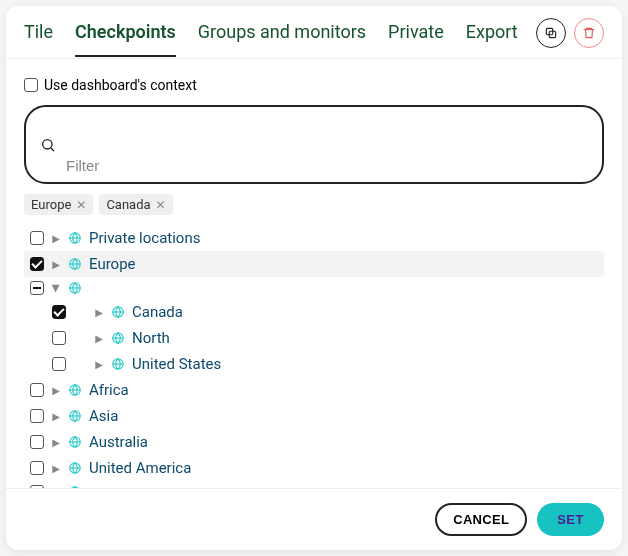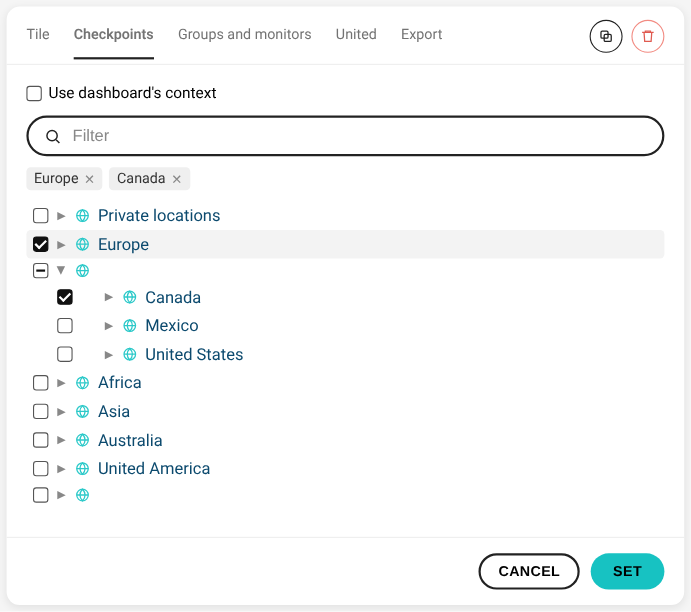--- a/index.html
+++ b/index.html
@@ -1,62 +1,62 @@
 <!DOCTYPE html>
 <html><head>
 <meta charset="utf-8">
 <style>
 * { box-sizing: border-box; margin: 0; padding: 0; }
 body { font-family: -apple-system, BlinkMacSystemFont, "Segoe UI", Roboto, sans-serif; background: #f5f5f5; width: 628px; height: 556px; overflow: hidden; }
 .panel { background: #fff; border-radius: 12px; box-shadow: 0 2px 8px rgba(0,0,0,0.08); margin: 6px; width: 616px; height: 544px; display: flex; flex-direction: column; }
 .tabs-row { display: flex; align-items: center; padding: 12px 18px 0 18px; border-bottom: 1px solid #eee; }
 .tabs { display: flex; gap: 22px; flex: 1; }
-.tab { font-size: 13px; color: #737373; padding-bottom: 14px; cursor: pointer; position: relative; }
+.tab { font-size: 18px; color: #14532d; padding-bottom: 14px; cursor: pointer; position: relative; }
 .tab.active { font-weight: 600; }
 .tab.active::after { content: ""; position: absolute; left: 0; right: 0; bottom: -1px; height: 2px; background: #222; }
 .icon-buttons { display: flex; gap: 8px; padding-bottom: 10px; }
 .round-btn { width: 30px; height: 30px; border-radius: 50%; border: 1.5px solid #222; background: #fff; display: flex; align-items: center; justify-content: center; cursor: pointer; }
 .round-btn.danger { border-color: #f28b82; }
 .body { padding: 18px 18px 10px 18px; flex: 1; overflow: auto; }
 .ctx-row { display: flex; align-items: center; gap: 6px; font-size: 14px; margin-bottom: 12px; }
 .ctx-chk { width: 14px; height: 14px; border: 1.5px solid #555; border-radius: 3px; cursor: pointer; }
 .filter-wrap { border: 2px solid #222; border-radius: 22px; display: flex; align-items: center; padding: 8px 14px; gap: 10px; margin-bottom: 10px; }
-.filter-input { border: none; outline: none; font-size: 15px; flex: 1; color: #000000; }
+.filter-input { border: none; outline: none; font-size: 15px; flex: 1; color: #000000; margin-top: 42px; }
 .filter-input::placeholder { color: #888; }
 .chips { display: flex; gap: 6px; margin-bottom: 10px; }
 .chip { background: #efefef; border-radius: 4px; padding: 3px 7px; font-size: 13px; color: #333; display: flex; align-items: center; gap: 5px; cursor: default; }
 .chip-x { color: #888; cursor: pointer; font-size: 12px; }
 .tree { list-style: none; }
 .tree-row { display: flex; align-items: center; gap: 7px; padding: 4px 6px; font-size: 15px; }
 .tree-row.selected { background: #f3f3f3; border-radius: 4px; }
 .indent-1 { padding-left: 6px; }
 .indent-2 { padding-left: 28px; }
 .cbox { width: 14px; height: 14px; border: 1.5px solid #555; border-radius: 3px; background: #fff; display: flex; align-items: center; justify-content: center; cursor: pointer; flex-shrink: 0; }
 .cbox.checked { background: #111; border-color: #111; }
 .cbox.checked::after { content: ""; width: 4px; height: 8px; border: solid #fff; border-width: 0 2px 2px 0; transform: rotate(45deg); margin-top: -2px; }
 .cbox.indet::after { content: ""; width: 8px; height: 2px; background: #111; }
 .caret { color: #888; font-size: 10px; cursor: pointer; width: 10px; text-align: center; flex-shrink: 0; }
 .caret.down { transform: rotate(90deg); }
 .globe { width: 14px; height: 14px; flex-shrink: 0; }
 .label { color: #0c4a6e; }
 .footer { border-top: 1px solid #eee; padding: 14px 18px; display: flex; justify-content: flex-end; gap: 10px; }
 .btn-cancel { border: 2px solid #222; background: #fff; border-radius: 20px; padding: 7px 16px; font-size: 13px; font-weight: 700; letter-spacing: 0.3px; cursor: pointer; }
-.btn-set { border: none; background: #17c2c2; color: #000000; border-radius: 20px; padding: 9px 20px; font-size: 13px; font-weight: 700; letter-spacing: 0.5px; cursor: pointer; }
+.btn-set { border: none; background: #17c2c2; color: #4c1d95; border-radius: 20px; padding: 9px 20px; font-size: 13px; font-weight: 700; letter-spacing: 0.5px; cursor: pointer; }
 </style>
 </head>
 <body>
 
 <div class="panel">
 
   <div class="tabs-row">
     <div class="tabs">
       <div class="tab">Tile</div>
       <div class="tab active">Checkpoints</div>
       <div class="tab">Groups and monitors</div>
-      <div class="tab">United</div>
+      <div class="tab">Private</div>
       <div class="tab">Export</div>
     </div>
     <div class="icon-buttons">
       <div class="round-btn">
         <svg width="14" height="14" viewBox="0 0 24 24" fill="none" stroke="#222" stroke-width="2">
             <rect x="9" y="9" width="11" height="11" rx="2"></rect>
             <rect x="4" y="4" width="11" height="11" rx="2"></rect>
           </svg>
       </div>
       <div class="round-btn danger">
@@ -138,21 +138,21 @@
         </li>
         <li class="tree-row indent-2">
           <span class="cbox"></span>
           <span style="width: 14px;"></span>
           <span class="caret">▶</span>
           <svg class="globe" viewBox="0 0 24 24" fill="none" stroke="#2cc9c9" stroke-width="2">
             <circle cx="12" cy="12" r="9"></circle>
             <path d="M3 12h18"></path>
             <path d="M12 3c2.5 2.5 4 5.5 4 9s-1.5 6.5-4 9c-2.5-2.5-4-5.5-4-9s1.5-6.5 4-9z"></path>
           </svg>
-          <span class="label">Mexico</span>
+          <span class="label">North</span>
         </li>
         <li class="tree-row indent-2">
           <span class="cbox"></span>
           <span style="width: 14px;"></span>
           <span class="caret">▶</span>
           <svg class="globe" viewBox="0 0 24 24" fill="none" stroke="#2cc9c9" stroke-width="2">
             <circle cx="12" cy="12" r="9"></circle>
             <path d="M3 12h18"></path>
             <path d="M12 3c2.5 2.5 4 5.5 4 9s-1.5 6.5-4 9c-2.5-2.5-4-5.5-4-9s1.5-6.5 4-9z"></path>
           </svg>

